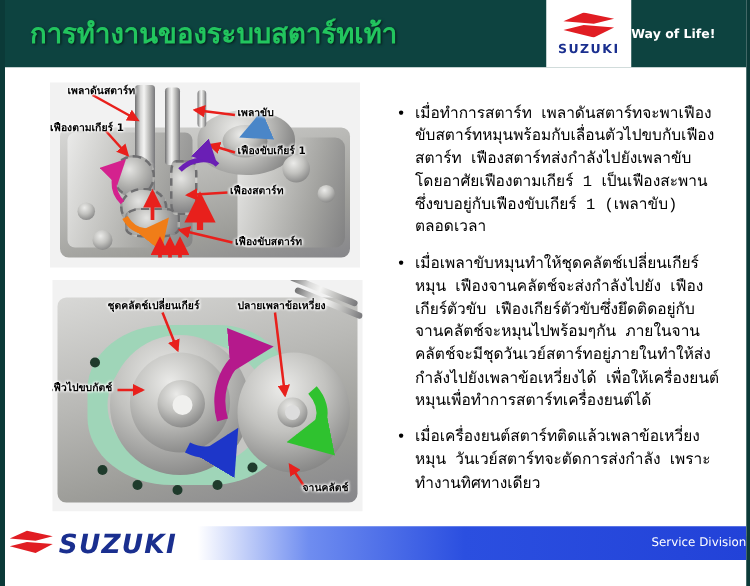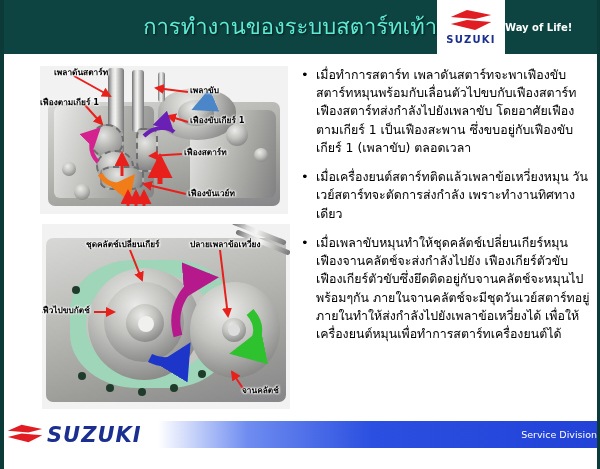--- a/index.html
+++ b/index.html
@@ -30,24 +30,24 @@
     left: 0; top: 0;
     width: 100%;
     height: 54px;
     background: #0d4340;
     display: flex;
     align-items: center;
     overflow: hidden;
   }
   .header-title {
     flex: 1;
-    text-align: right;
-    color: #5eead4;
+    text-align: left;
+    color: #22c55e;
     font-size: 22px;
-    font-weight: normal;
+    font-weight: bold;
     letter-spacing: 0px;
     text-shadow: 1px 1px 2px rgba(0,0,0,.6);
     padding-left: 20px;
     padding-bottom: 2px;
     white-space: nowrap;
   }
   .header-logo-box {
     width: 68px;
     height: 54px;
     background: #ffffff;
@@ -96,21 +96,21 @@
   }
   .right-col {
     position: absolute;
     left: 292px; top: 0;
     width: 305px; height: 100%;
     padding: 12px 8px 0 2px;
     box-sizing: border-box;
   }
 
   
-  ul.bullets { list-style: none; margin: 0; padding: 0; }
+  ul.bullets { list-style: none; margin: 16px; padding: 0; font-family: Liberation Mono, monospace; }
   ul.bullets > li {
     position: relative;
     padding-left: 18px;
     margin-bottom: 11px;
     font-size: 12.4px;
     line-height: 1.47;
     color: #000000;
     text-align: left;
   }
   ul.bullets > li:before {
@@ -323,21 +323,21 @@
           <line x1="96" y1="140" x2="96" y2="126" stroke="#e8201c" stroke-width="3" marker-end="url(#ahRed)"></line>
           <line x1="104" y1="140" x2="104" y2="126" stroke="#e8201c" stroke-width="3" marker-end="url(#ahRed)"></line>
           <line x1="170" y1="36" x2="156" y2="42" stroke="#4a86c8" stroke-width="5" marker-end="url(#ahBlue)"></line>
         </svg>
 
         <div class="lbl" style="left:14px;top:2px;">เพลาดันสตาร์ท</div>
         <div class="lbl" style="left:150px;top:20px;">เพลาขับ</div>
         <div class="lbl" style="left:0px;top:32px;">เฟืองตามเกียร์ 1</div>
         <div class="lbl" style="left:150px;top:50px;">เฟืองขับเกียร์ 1</div>
         <div class="lbl" style="left:144px;top:82px;">เฟืองสตาร์ท</div>
-        <div class="lbl" style="left:148px;top:123px;">เฟืองขันเวย์ท</div>
+        <div class="lbl" style="left:148px;top:123px;">เฟืองขับสตาร์ท</div>
       </div>
 
       <div class="photo" id="photo2">
         <div class="case" style="left:4px;top:14px;width:240px;height:164px;"></div>
         <div class="gasket" style="left:28px;top:36px;width:160px;height:128px;background:#9fd5b8;"></div>
         <div class="gasket" style="left:44px;top:48px;width:128px;height:104px;background:#c5c5c2;border-radius:50%;"></div>
 
         <div class="disc" style="left:46px;top:44px;width:112px;height:112px;"></div>
         <div class="disc" style="left:62px;top:58px;width:80px;height:80px;"></div>
         <div class="disc" style="left:84px;top:80px;width:38px;height:38px;"></div>
@@ -384,22 +384,22 @@
         <div class="lbl" style="left:44px;top:16px;">ชุดคลัตช์เปลี่ยนเกียร์</div>
         <div class="lbl" style="left:148px;top:16px;">ปลายเพลาข้อเหวี่ยง</div>
         <div class="lbl" style="left:-2px;top:82px;">เฟืวไปขบกัตช์</div>
         <div class="lbl" style="left:200px;top:162px;">จานคลัตช์</div>
       </div>
     </div>
 
     <div class="right-col">
       <ul class="bullets">
         <li>เมื่อทำการสตาร์ท เพลาดันสตาร์ทจะพาเฟืองขับสตาร์ทหมุนพร้อมกับเลื่อนตัวไปขบกับเฟืองสตาร์ท เฟืองสตาร์ทส่งกำลังไปยังเพลาขับ โดยอาศัยเฟืองตามเกียร์ 1 เป็นเฟืองสะพาน ซึ่งขบอยู่กับเฟืองขับเกียร์ 1 (เพลาขับ) ตลอดเวลา</li>
+        <li>เมื่อเพลาขับหมุนทำให้ชุดคลัตช์เปลี่ยนเกียร์หมุน เฟืองจานคลัตช์จะส่งกำลังไปยัง เฟืองเกียร์ตัวขับ เฟืองเกียร์ตัวขับซึ่งยึดติดอยู่กับจานคลัตช์จะหมุนไปพร้อมๆกัน ภายในจานคลัตช์จะมีชุดวันเวย์สตาร์ทอยู่ภายในทำให้ส่งกำลังไปยังเพลาข้อเหวี่ยงได้ เพื่อให้เครื่องยนต์หมุนเพื่อทำการสตาร์ทเครื่องยนต์ได้</li>
         <li>เมื่อเครื่องยนต์สตาร์ทติดแล้วเพลาข้อเหวี่ยงหมุน วันเวย์สตาร์ทจะตัดการส่งกำลัง เพราะทำงานทิศทางเดียว</li>
-        <li>เมื่อเพลาขับหมุนทำให้ชุดคลัตช์เปลี่ยนเกียร์หมุน เฟืองจานคลัตช์จะส่งกำลังไปยัง เฟืองเกียร์ตัวขับ เฟืองเกียร์ตัวขับซึ่งยึดติดอยู่กับจานคลัตช์จะหมุนไปพร้อมๆกัน ภายในจานคลัตช์จะมีชุดวันเวย์สตาร์ทอยู่ภายในทำให้ส่งกำลังไปยังเพลาข้อเหวี่ยงได้ เพื่อให้เครื่องยนต์หมุนเพื่อทำการสตาร์ทเครื่องยนต์ได้</li>
       </ul>
     </div>
   </div>
 
   <div class="blue-strip"></div>
   <div class="footer">
     <div class="footer-logo">
       <span class="footer-s">
         <svg width="30" height="19" viewBox="0 0 34 20">
           <path d="M2 7 L14 0 L32 5 L20 9 Z" fill="#e11d23"></path>

